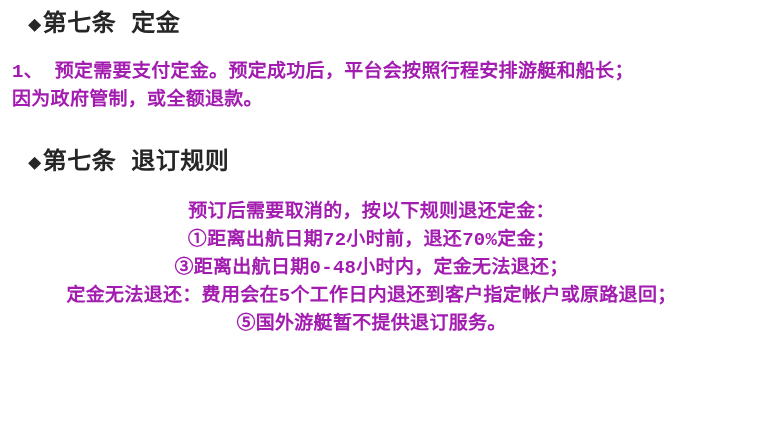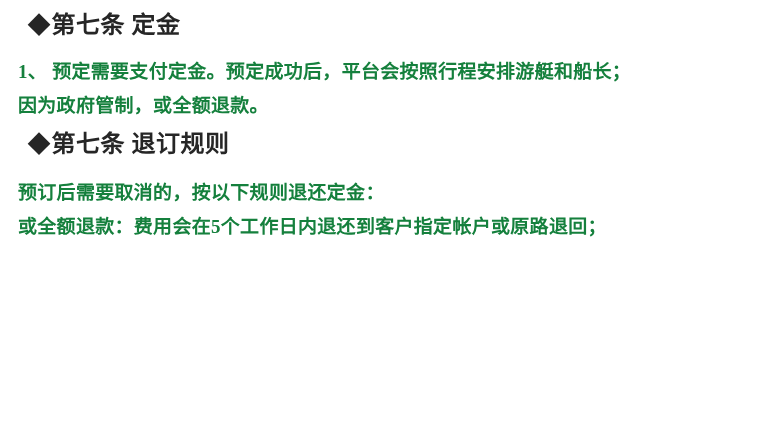--- a/index.html
+++ b/index.html
@@ -6,21 +6,21 @@
     margin: 0;
     padding: 0;
     background: #ffffff;
   }
   .page {
     position: relative;
     width: 733px;
     height: 439px;
     background: #ffffff;
     overflow: hidden;
-    font-family: Liberation Serif, serif;
+    font-family: Liberation Mono, monospace;
     color: #262626;
     box-sizing: border-box;
     padding: 9px 0 0 10px;
   }
   .section-heading {
     margin: 0 0 0 18px;
     font-size: 24px;
     line-height: 32px;
     font-weight: 700;
     color: #262626;
@@ -31,29 +31,29 @@
     display: inline-block;
     font-size: 22px;
     vertical-align: baseline;
     margin-right: 1px;
   }
   .para {
     margin: 0;
     padding: 0;
   }
   .para-1 { margin-top: 17px; }
-  .para-2 { margin-top: 19px; }
-  .heading-2 { margin-top: 9px; }
+  .para-2 { margin-top: 19px; text-align: center; }
+  .heading-2 { margin-top: 34px; }
   .line {
-    margin: 8px;
+    margin: 2px;
     padding: 0;
     font-size: 19px;
     line-height: 26px;
     font-weight: 600;
-    color: #15803d;
+    color: #a21caf;
     letter-spacing: 0.3px;
     white-space: nowrap;
   }
 </style>
 </head>
 <body>
 
 <div class="page">
 
   <h1 class="section-heading heading-1">
@@ -64,16 +64,19 @@
     <p class="line">1、 预定需要支付定金。预定成功后，平台会按照行程安排游艇和船长；</p>
     <p class="line">因为政府管制，或全额退款。</p>
   </div>
 
   <h1 class="section-heading heading-2">
     <span class="diamond">◆</span><span>第七条 退订规则</span>
   </h1>
 
   <div class="para para-2">
     <p class="line">预订后需要取消的，按以下规则退还定金：</p>
-    <p class="line">或全额退款：费用会在5个工作日内退还到客户指定帐户或原路退回；</p>
+    <p class="line">①距离出航日期72小时前，退还70%定金；</p>
+    <p class="line">③距离出航日期0-48小时内，定金无法退还；</p>
+    <p class="line">定金无法退还：费用会在5个工作日内退还到客户指定帐户或原路退回；</p>
+    <p class="line">⑤国外游艇暂不提供退订服务。</p>
   </div>
 
 </div>
 
 </body></html>

